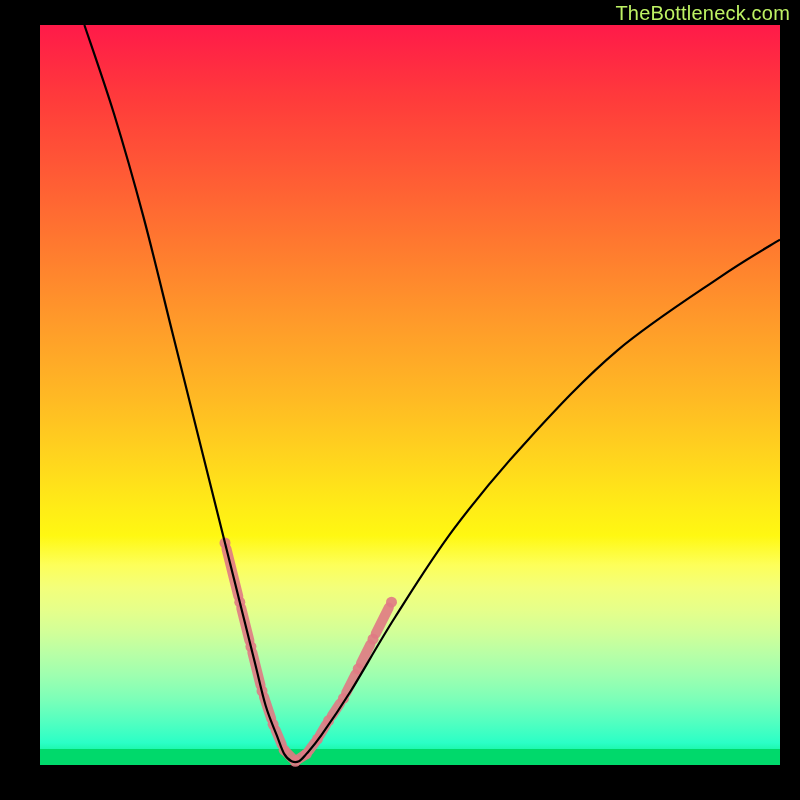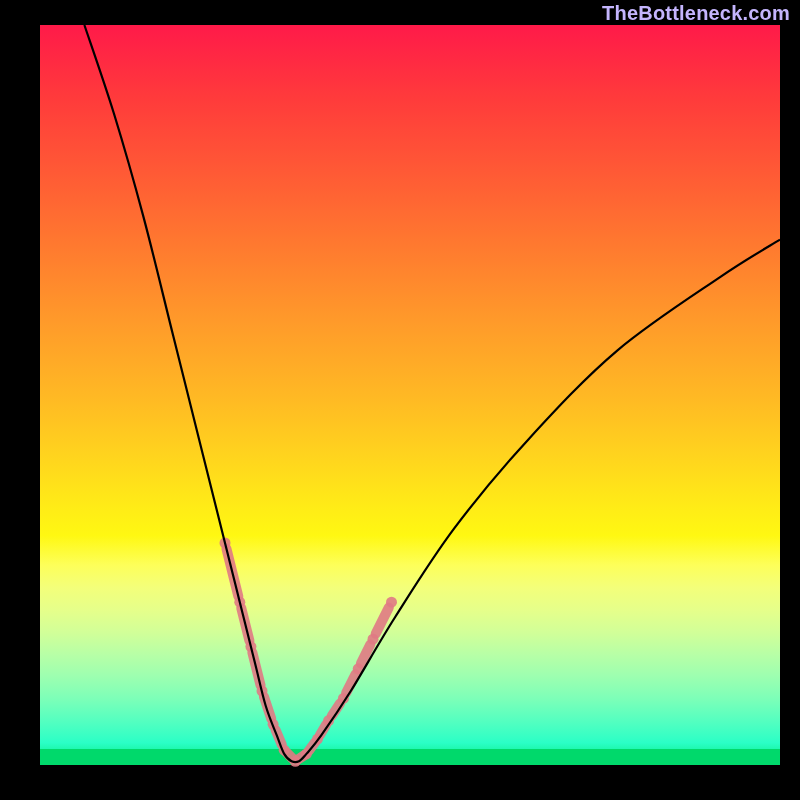--- a/index.html
+++ b/index.html
@@ -51,23 +51,23 @@
     left: 0;
     bottom: 0;
     width: 100%;
     height: 16px;
     background: #00d96b;
   }
   .watermark {
     position: absolute;
     top: 2px;
     right: 10px;
-    color: #c4b5fd;
+    color: #bef264;
     font-size: 20px;
-    font-weight: 700;
+    font-weight: 400;
     letter-spacing: 0.2px;
   }
   svg.curves {
     position: absolute;
     left: 0;
     top: 0;
     width: 740px;
     height: 740px;
     overflow: visible;
   }

